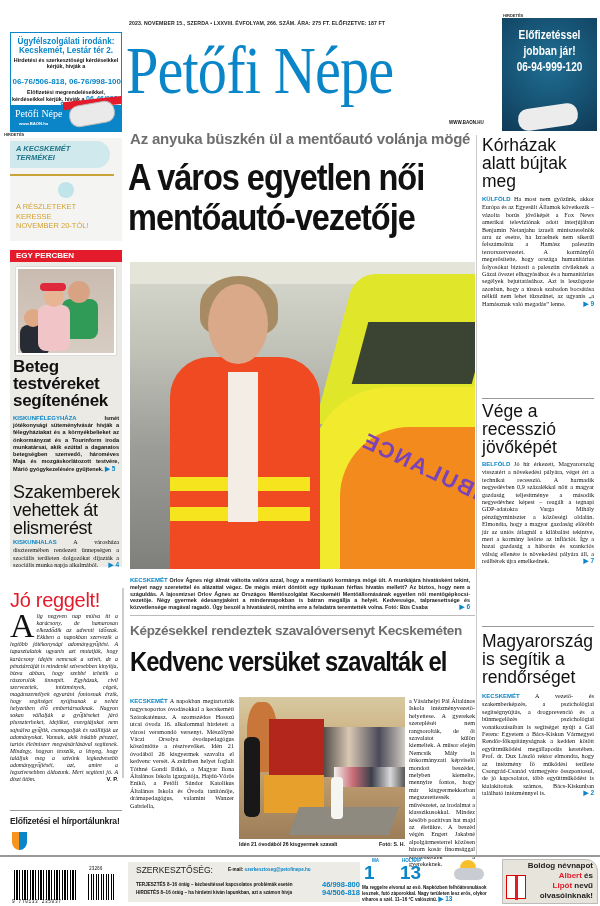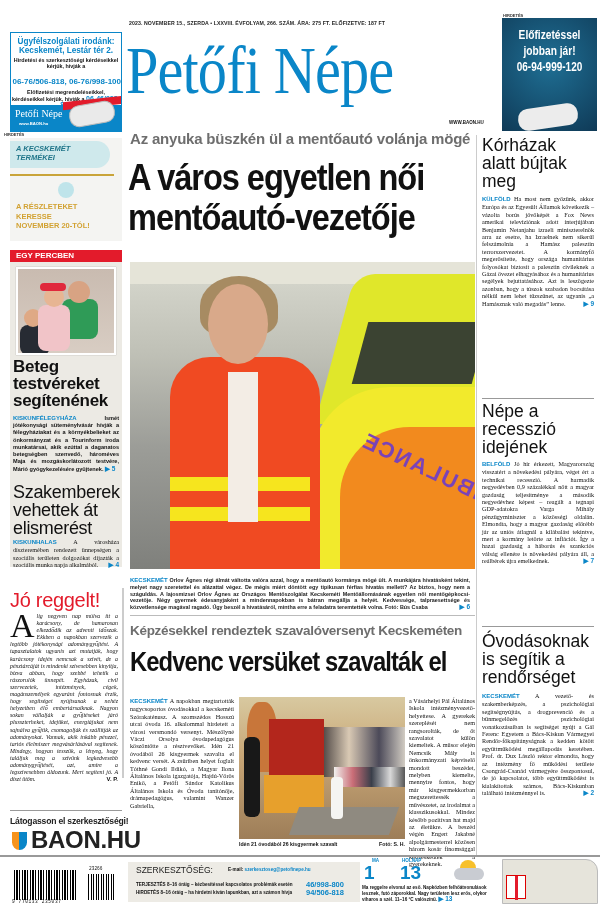--- a/index.html
+++ b/index.html
@@ -66,21 +66,21 @@
 #kinder-cap{left:239px;top:841px;width:166px;font-size:5.2px;font-weight:bold}
 #kinder-cap .credit{position:absolute;right:0;top:0}
 #story2-col3{left:409px;top:697px;width:66px}
 
 #ad-karacsony-label{left:4px;top:132px}
 #ad-karacsony{left:10px;top:138px;width:112px;height:103px;background:#f4f4f2;overflow:hidden}
 #ad-karacsony .bar1{position:absolute;left:0;top:3px;width:100px;height:27px;background:#cfe9ec;border-radius:0 14px 14px 0}
 #ad-karacsony .t1{position:absolute;left:6px;top:7px;font-size:7.5px;font-weight:bold;font-style:italic;color:#21768a;line-height:8.5px}
 #ad-karacsony .gline{position:absolute;left:0;top:36px;width:104px;height:1.5px;background:#c9a43a}
 #ad-karacsony .ball{position:absolute;left:48px;top:44px;width:16px;height:16px;border-radius:50%;background:#bfe4ea}
-#ad-karacsony .t2{position:absolute;left:6px;top:64px;font-size:7.5px;font-weight:bold;color:#d2a233;line-height:9.5px}
+#ad-karacsony .t2{position:absolute;left:6px;top:64px;font-size:7.5px;font-weight:normal;color:#d2a233;line-height:9.5px}
 #egy-percben{left:10px;top:250px;width:112px;height:12px;background:#e31b2b;color:#fff;font-weight:bold;font-size:8px;padding-left:6px;line-height:12px}
 #ep-box{left:10px;top:262px;width:112px;height:305px;background:#eceae4}
 #kids-photo{left:16px;top:267px;width:100px;height:88px;background:#fff;padding:2px;box-shadow:0 0 1px #999}
 #kids-photo .in{width:100%;height:100%;background:linear-gradient(180deg,#c9bbb0,#d8cdc3);position:relative;overflow:hidden}
 #kids-photo .k1{position:absolute;left:50px;top:12px;width:22px;height:22px;border-radius:50%;background:#d8a383}
 #kids-photo .k1b{position:absolute;left:44px;top:30px;width:36px;height:40px;background:#2f9b57;border-radius:8px}
 #kids-photo .k2{position:absolute;left:26px;top:18px;width:20px;height:20px;border-radius:50%;background:#e7b593}
 #kids-photo .cap{position:absolute;left:22px;top:14px;width:26px;height:8px;border-radius:8px;background:#e0283c}
 #kids-photo .k2b{position:absolute;left:20px;top:36px;width:32px;height:46px;background:#f1c4c8;border-radius:8px}
 #kids-photo .k3{position:absolute;left:6px;top:40px;width:18px;height:18px;border-radius:50%;background:#dfa985}
@@ -113,21 +113,21 @@
 #rc-b3{left:482px;top:692px;width:112px}
 
 #foot-rule{left:0;top:855px;width:600px;height:2px;background:#999}
 #szerk{left:128px;top:862px;width:232px;height:40px;background:#edebe5}
 #szerk .t{position:absolute;left:8px;top:3px;font-size:8.5px;color:#222}
 #szerk .em{position:absolute;left:100px;top:5px;font-size:4.6px;font-weight:bold}
 #szerk .em span{color:#0a86c8}
 #szerk .r1,#szerk .r2{position:absolute;left:8px;font-size:4.6px;font-weight:bold;white-space:nowrap}
 #szerk .r1{top:20px}
 #szerk .r2{top:28px}
-#szerk .num{color:#0a86c8;font-size:7.5px;position:absolute;left:170px;top:-2px;white-space:nowrap}
+#szerk .num{color:#0a86c8;font-size:7.5px;position:absolute;left:186px;top:-2px;white-space:nowrap}
 #weather{left:362px;top:858px;width:140px;height:46px}
 #weather .lab{position:absolute;font-size:4.6px;font-weight:bold;color:#0a86c8}
 #weather .big{position:absolute;font-size:19px;font-weight:bold;color:#0a86c8;line-height:20px}
 #weather .sun{position:absolute;left:98px;top:2px;width:16px;height:16px;border-radius:50%;background:#f7c02b}
 #weather .cloud{position:absolute;left:92px;top:10px;width:30px;height:12px;border-radius:8px;background:#c9ccd2}
 #weather .txt{position:absolute;left:0;top:27px;width:132px;font-size:4.6px;line-height:5.6px;font-weight:bold}
 #nevnap{left:502px;top:859px;width:96px;height:45px;background:#e6e4db;border-radius:0 12px 0 0;border:1px solid #bbb}
 #nevnap .gift{position:absolute;left:3px;top:15px;width:20px;height:24px;background:#fff;border:1px solid #d00}
 #nevnap .gift:before{content:"";position:absolute;left:8px;top:0;width:3px;height:24px;background:#e31b2b}
 #nevnap .t{position:absolute;right:4px;top:1px;width:72px;text-align:right;font-size:8px;font-weight:bold;line-height:10px;color:#222}
@@ -248,40 +248,40 @@
   <span class="kw">KISKUNHALAS</span><span> A városháza díszteremében rendezett ünnepségen a szociális területen dolgozókat díjazták a szociális munka napja alkalmából.</span> <span class="arrow" style="float:right">▶ 4</span>
 </div>
 
 <div id="jr-title" class="abs">Jó reggelt!</div>
 <div id="jr-body" class="abs body-text">
   <span class="drop">A</span><span>lig negyven nap múlva itt a karácsony, de hamarosan elkezdődik az adventi időszak. Ekkben a napokban szervezik a legtöbb jótékonysági adománygyűjtést. A tapasztalatok ugyanis azt mutatják, hogy karácsony idején nemcsak a szívét, de a pénztárcáját is mindenki szívesebben kinyitja, bízva abban, hogy szebbé tehetik a rászorulók ünnepét. Egyházak, civil szervezetek, intézmények, cégek, magánszemélyek egyaránt fontosnak érzik, hogy segítséget nyújtsanak a nehéz helyzetben élő embertársaiknak. Nagyon sokan vállalják a gyűjtéseket járó plusszterheket, idejüket, energiájukat nem sajnálva gyűjtik, csomagolják és szállítják az adományokat. Vannak, akik inkább pénzzel, tartós élelmiszer megvásárlásával segítenek. Mindegy, hogyan tesszük, a lényeg, hogy találjuk meg a szívünk legkedvesebb adománygyűjtését, azt, amire a legszívesebben áldozunk. Mert segíteni jó. A díszt ütöm.</span>
   <span style="float:right;font-style:normal;font-weight:bold;font-family:'Liberation Sans',sans-serif">V. P.</span>
 </div>
 <div id="jr-rule" class="abs"></div>
 <div class="hr" style="left:10px;top:810px;width:112px;background:#999"></div>
-<div id="baon-cta" class="abs">Látogasson el szerkesztőségi!</div>
-<div id="baon-logo" class="abs"><span class="shield"></span><span>BAON.HU</span></div>
+<div id="baon-cta" class="abs">Előfizetési el hírportálunkra!</div>
+<div id="baon-logo" class="abs"><span class="shield"></span></div>
 
 <div id="barcode" class="abs"></div>
 <div id="barcode2" class="abs"></div>
 <div id="barcode-num" class="abs">9 770133 235037</div>
 <div id="issue-num" class="abs">23266</div>
 
 <div id="rc-rule" class="abs"></div>
 <div id="rc-h1" class="abs" style="width:105px">Kórházak alatt bújtak meg</div>
 <div id="rc-b1" class="abs body-text">
   <span class="kw">KÜLFÖLD</span><span> Ha most nem győzünk, akkor Európa és az Egyesült Államok következik – vázolta borús jövőképét a Fox News amerikai televíziónak adott interjújában Benjamin Netanjahu izraeli miniszterelnök arra az esetre, ha Izraelnek nem sikerül felszámolnia a Hamász palesztin terrorszervezetet. A kormányfő megerősítette, hogy országa humanitárius folyosókat biztosít a palesztin civileknek a Gázai övezet elhagyásához és a humanitárius segélyek bejuttatásához. Azt is leszögezte azonban, hogy a túszok szabadon bocsátása nélkül nem lehet tűzszünet, az ugyanis „a Hamásznak való megadás” lenne.</span> <span class="arrow" style="float:right">▶ 9</span>
 </div>
 <div class="hr" style="left:482px;top:398px;width:112px;background:#999"></div>
-<div id="rc-h2" class="abs" style="width:100px">Népe a recesszió idejének</div>
+<div id="rc-h2" class="abs" style="width:100px">Vége a recesszió jövőképét</div>
 <div id="rc-b2" class="abs body-text">
   <span class="kw">BELFÖLD</span><span> Jó hír érkezett, Magyarország visszatért a növekedési pályára, véget ért a technikai recesszió. A harmadik negyedévben 0,9 százalékkal nőtt a magyar gazdaság teljesítménye a második negyedévhez képest – reagált a tegnapi GDP-adatokra Varga Mihály pénzügyminiszter a közösségi oldalán. Elmondta, hogy a magyar gazdaság előrébb jár az uniós átlagnál a kilábalást tekintve, mert a kormány letörte az inflációt. Így a hazai gazdaság a háborús és szankciós válság ellenére is növekedési pályára áll, a reálbérek újra emelkednek.</span> <span class="arrow" style="float:right">▶ 7</span>
 </div>
 <div class="hr" style="left:482px;top:626px;width:112px;background:#999"></div>
-<div id="rc-h3" class="abs" style="width:115px">Óvodásoknak is segítik a rendőrséget</div>
+<div id="rc-h3" class="abs" style="width:115px">Magyarország is segítik a rendőrséget</div>
 <div id="rc-b3" class="abs body-text">
   <span class="kw">KECSKEMÉT</span><span> A vezető- és szakemberképzés, a pszichológiai segítségnyújtás, a drogprevenció és a bűnmegelőzés pszichológiai vonatkozásaiban is segítséget nyújt a Gál Ferenc Egyetem a Bács-Kiskun Vármegyei Rendőr-főkapitányságnak a kedden kötött együttműködési megállapodás keretében. Prof. dr. Dux László rektor elmondta, hogy az intézmény fő működési területe Csongrád-Csanád vármegyére összpontosul, de jó kapcsolatot, több együttműködést is kialakítottak számos, Bács-Kiskunban található intézménnyel is.</span> <span class="arrow" style="float:right">▶ 2</span>
 </div>
 
 <div id="foot-rule" class="abs"></div>
 <div id="szerk" class="abs">
   <div class="t">SZERKESZTŐSÉG:</div>
   <div class="em"><span style="color:#111">E-mail: </span><span>szerkesztoseg@petofinepe.hu</span></div>
   <div class="r1"><span>TERJESZTÉS 8–16 óráig – kézbesítéssel kapcsolatos problémák esetén</span><span class="num">46/998-800</span></div>
   <div class="r2"><span>HIRDETÉS 8–16 óráig – ha hirdetni kíván lapunkban, azt a számon hívja</span><span class="num">94/506-818</span></div>
@@ -290,13 +290,19 @@
   <div class="lab" style="left:10px;top:0">MA</div>
   <div class="big" style="left:2px;top:5px">1</div>
   <div class="lab" style="left:40px;top:0">HOLNAP</div>
   <div class="big" style="left:38px;top:5px">13</div>
   <div class="sun"></div>
   <div class="cloud"></div>
   <div class="txt"><span>Ma reggelre elvonul az eső. Napközben felhőátvonulások lesznek, futó záporokkal. Nagy területen lesz erős, olykor viharos a szél. 11–16 °C valószínű.</span> <span class="arrow">▶ 13</span></div>
 </div>
 <div id="nevnap" class="abs">
   <div class="gift"></div>
+  <div class="t">
+    <div>Boldog névnapot</div>
+    <div><span class="red">Albert</span><span> és</span></div>
+    <div><span class="red">Lipót</span><span> nevű</span></div>
+    <div>olvasóinknak!</div>
+  </div>
 </div>
 
 </body></html>

